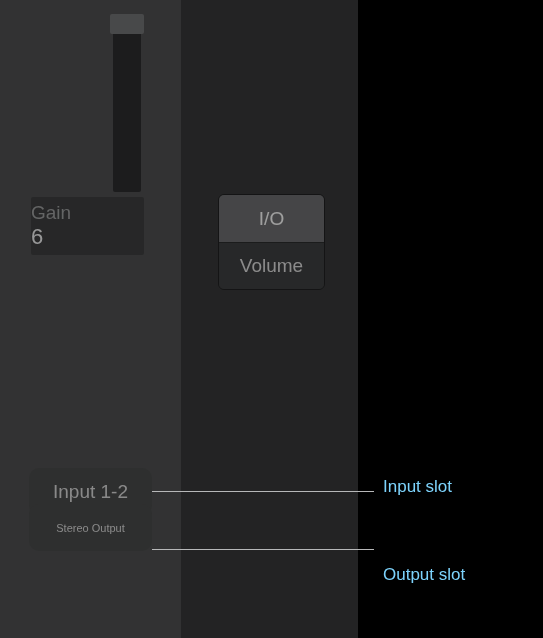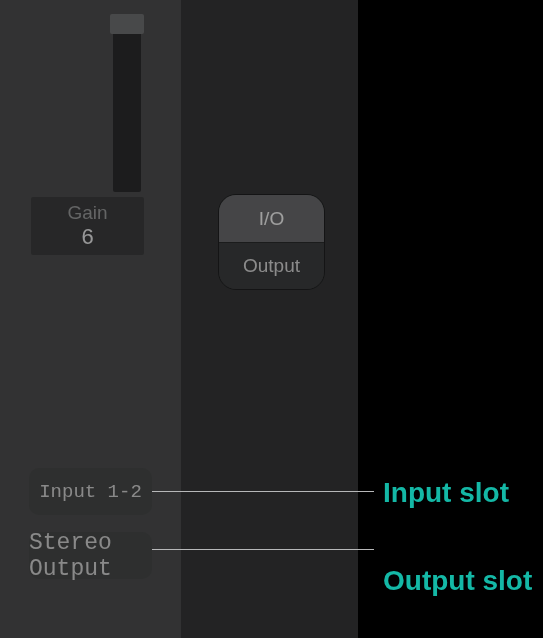--- a/index.html
+++ b/index.html
@@ -25,61 +25,61 @@
   }
   .fader-cap {
     position:absolute; left:110px; top:14px; width:34px; height:20px;
     background:#6f7072; border-radius:2px;
   }
 
   
   .gain-box {
     position:absolute; left:31px; top:197px; width:113px; height:58px;
     background:#3c3d3e; border-radius:2px;
-    display:flex; flex-direction:column; align-items:center; justify-content:center;
+    display:flex; flex-direction:column; align-items:flex-start; justify-content:center;
     line-height:1.15;
   }
   .gain-label { color:#9a9b9c; font-size:19px; }
   .gain-value { color:#e9e9ea; font-size:22px; }
 
   
   .menu {
     position:absolute; left:218px; top:194px; width:107px;
-    border:1px solid #1f2021; border-radius:18px; overflow:hidden;
+    border:1px solid #1f2021; border-radius:6px; overflow:hidden;
   }
   .menu-item {
     height:47px; display:flex; align-items:center; justify-content:center;
     font-size:19px; color:#d6d6d6; text-align:center; line-height:1.05;
     border-top:1px solid #2a2b2c;
     background:#3d3e3f;
   }
   .menu-item:first-child { border-top:none; }
   .menu-item.tall { height:58px; }
   .menu-item.selected { background:#6a6b6d; color:#f4f4f4; }
 
   
   .io-slot {
     position:absolute; left:29px; width:123px; height:47px;
     background:#484949; border-radius:10px;
     display:flex; align-items:center; justify-content:center;
-    color:#d3d3d3; font-size:19px;font-family:Liberation Mono, monospace;
+    color:#d3d3d3; font-size:19px;
   }
   .io-input  { top:468px; }
-  .io-output { top:532px; font-size:23px;}
+  .io-output { top:504px; font-size:11px;}
 
   
   .line {
     position:absolute; height:1px; background:#b7b8b9;
   }
   .line.in  { top:491px; left:152px; width:222px; }
   .line.out { top:549px; left:152px; width:222px; }
 
   
   .callout {
-    position:absolute; color:#14b8a6; font-size:28px;font-weight:bold;
+    position:absolute; color:#7dd3fc; font-size:17px;
   }
   .callout.in  { top:477px; left:383px; }
   .callout.out { top:565px; left:383px; }
 </style>
 </head>
 <body>
 
 <div class="layer bg-left"></div>
 <div class="layer bg-mid"></div>
 <div class="layer bg-right"></div>
@@ -87,21 +87,21 @@
 <div class="fader-track"></div>
 <div class="fader-cap"></div>
 
 <div class="gain-box">
   <span class="gain-label">Gain</span>
   <span class="gain-value">6</span>
 </div>
 
 <div class="menu">
   <div class="menu-item selected">I/O</div>
-  <div class="menu-item">Output</div>
+  <div class="menu-item">Volume</div>
 </div>
 
 <div class="io-slot io-input">
   <span>Input 1-2</span>
 </div>
 <div class="io-slot io-output">
   <span>Stereo Output</span>
 </div>
 
 <div class="layer bg-dim"></div>

